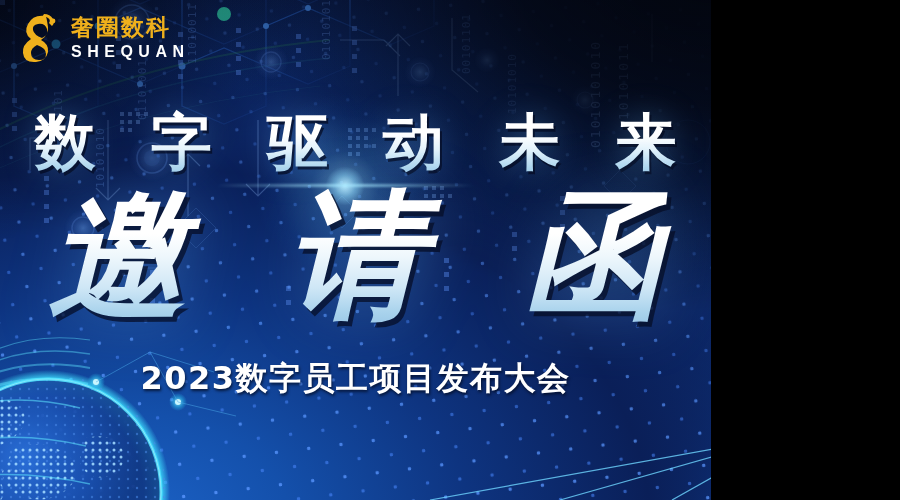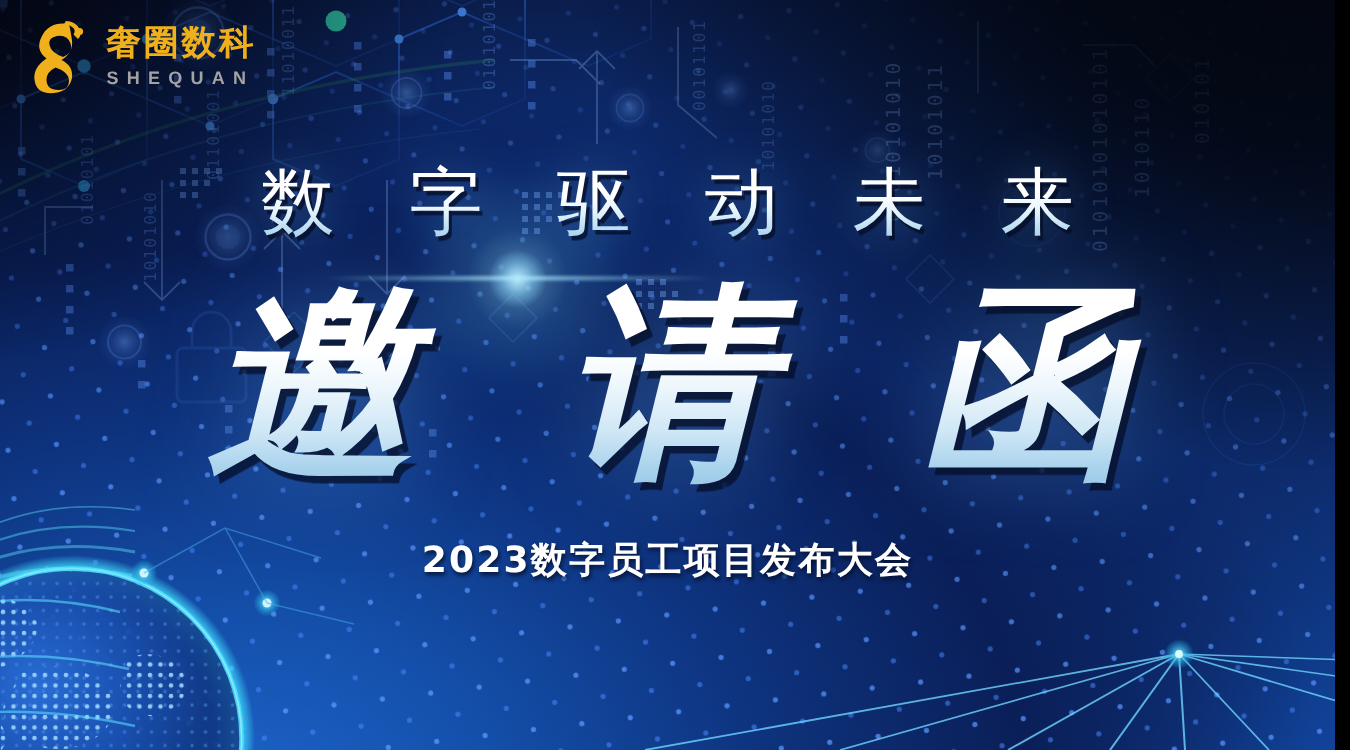--- a/index.html
+++ b/index.html
@@ -2,21 +2,21 @@
 <html><head>
 <meta charset="utf-8">
 <style>
   html, body {
     margin: 0;
     padding: 0;
     background: #000;
   }
   #poster {
     position: relative;
-    width: 890px;
+    width: 711px;
     height: 500px;
     overflow: hidden;
     font-family: "Liberation Sans", "DejaVu Sans", sans-serif;
     background: #0a1433;
   }
 
   
   .layer { position: absolute; inset: 0; pointer-events: none; }
 
   
@@ -77,35 +77,35 @@
   .logo-text { display: flex; flex-direction: column; line-height: 1; }
   .logo-cn {
     font-size: 23px;
     font-weight: bold;
     color: #EFB01C;
     letter-spacing: 2px;
     font-family: "DejaVu Sans", "Liberation Sans", sans-serif;
   }
   .logo-en {
     margin-top: 5px;
-    font-size: 12px;
+    font-size: 16px;
     font-weight: bold;
-    color: #a3a3a3;
+    color: #ffffff;
     letter-spacing: 5.5px;
   }
 
   
   .headline {
     position: absolute;
     left: 0; right: 0;
     top: 108px;
     text-align: center;
     font-family: "DejaVu Sans", "Liberation Sans", sans-serif;
-    font-size: 49px;
-    font-weight: normal;
+    font-size: 61px;
+    font-weight: bold;
     letter-spacing: 17px;
     text-indent: 17px;
     line-height: 1.12;
     background: linear-gradient(180deg, #ffffff 0%, #ffffff 40%, #e2f2fb 62%, #aed6ee 88%, #9ac9e8 100%);
     -webkit-background-clip: text;
             background-clip: text;
     color: transparent;
     -webkit-text-fill-color: transparent;
     filter: drop-shadow(2px 3px 0px rgba(4,10,32,0.70)) drop-shadow(0 0 16px rgba(110,190,255,0.30));
     z-index: 25;
@@ -131,21 +131,21 @@
     z-index: 25;
     font-style: italic;
   }
 
   .subtitle {
     position: absolute;
     left: 0; right: 0;
     top: 357px;
     text-align: center;
     font-family: "DejaVu Sans", "Liberation Sans", sans-serif;
-    font-size: 24px;
+    font-size: 32px;
     font-weight: bold;
     letter-spacing: 1.5px;
     color: #ffffff;
     text-shadow: 1px 2px 3px rgba(3,9,28,0.75);
     z-index: 25;
   }
 </style>
 </head>
 <body>
 

